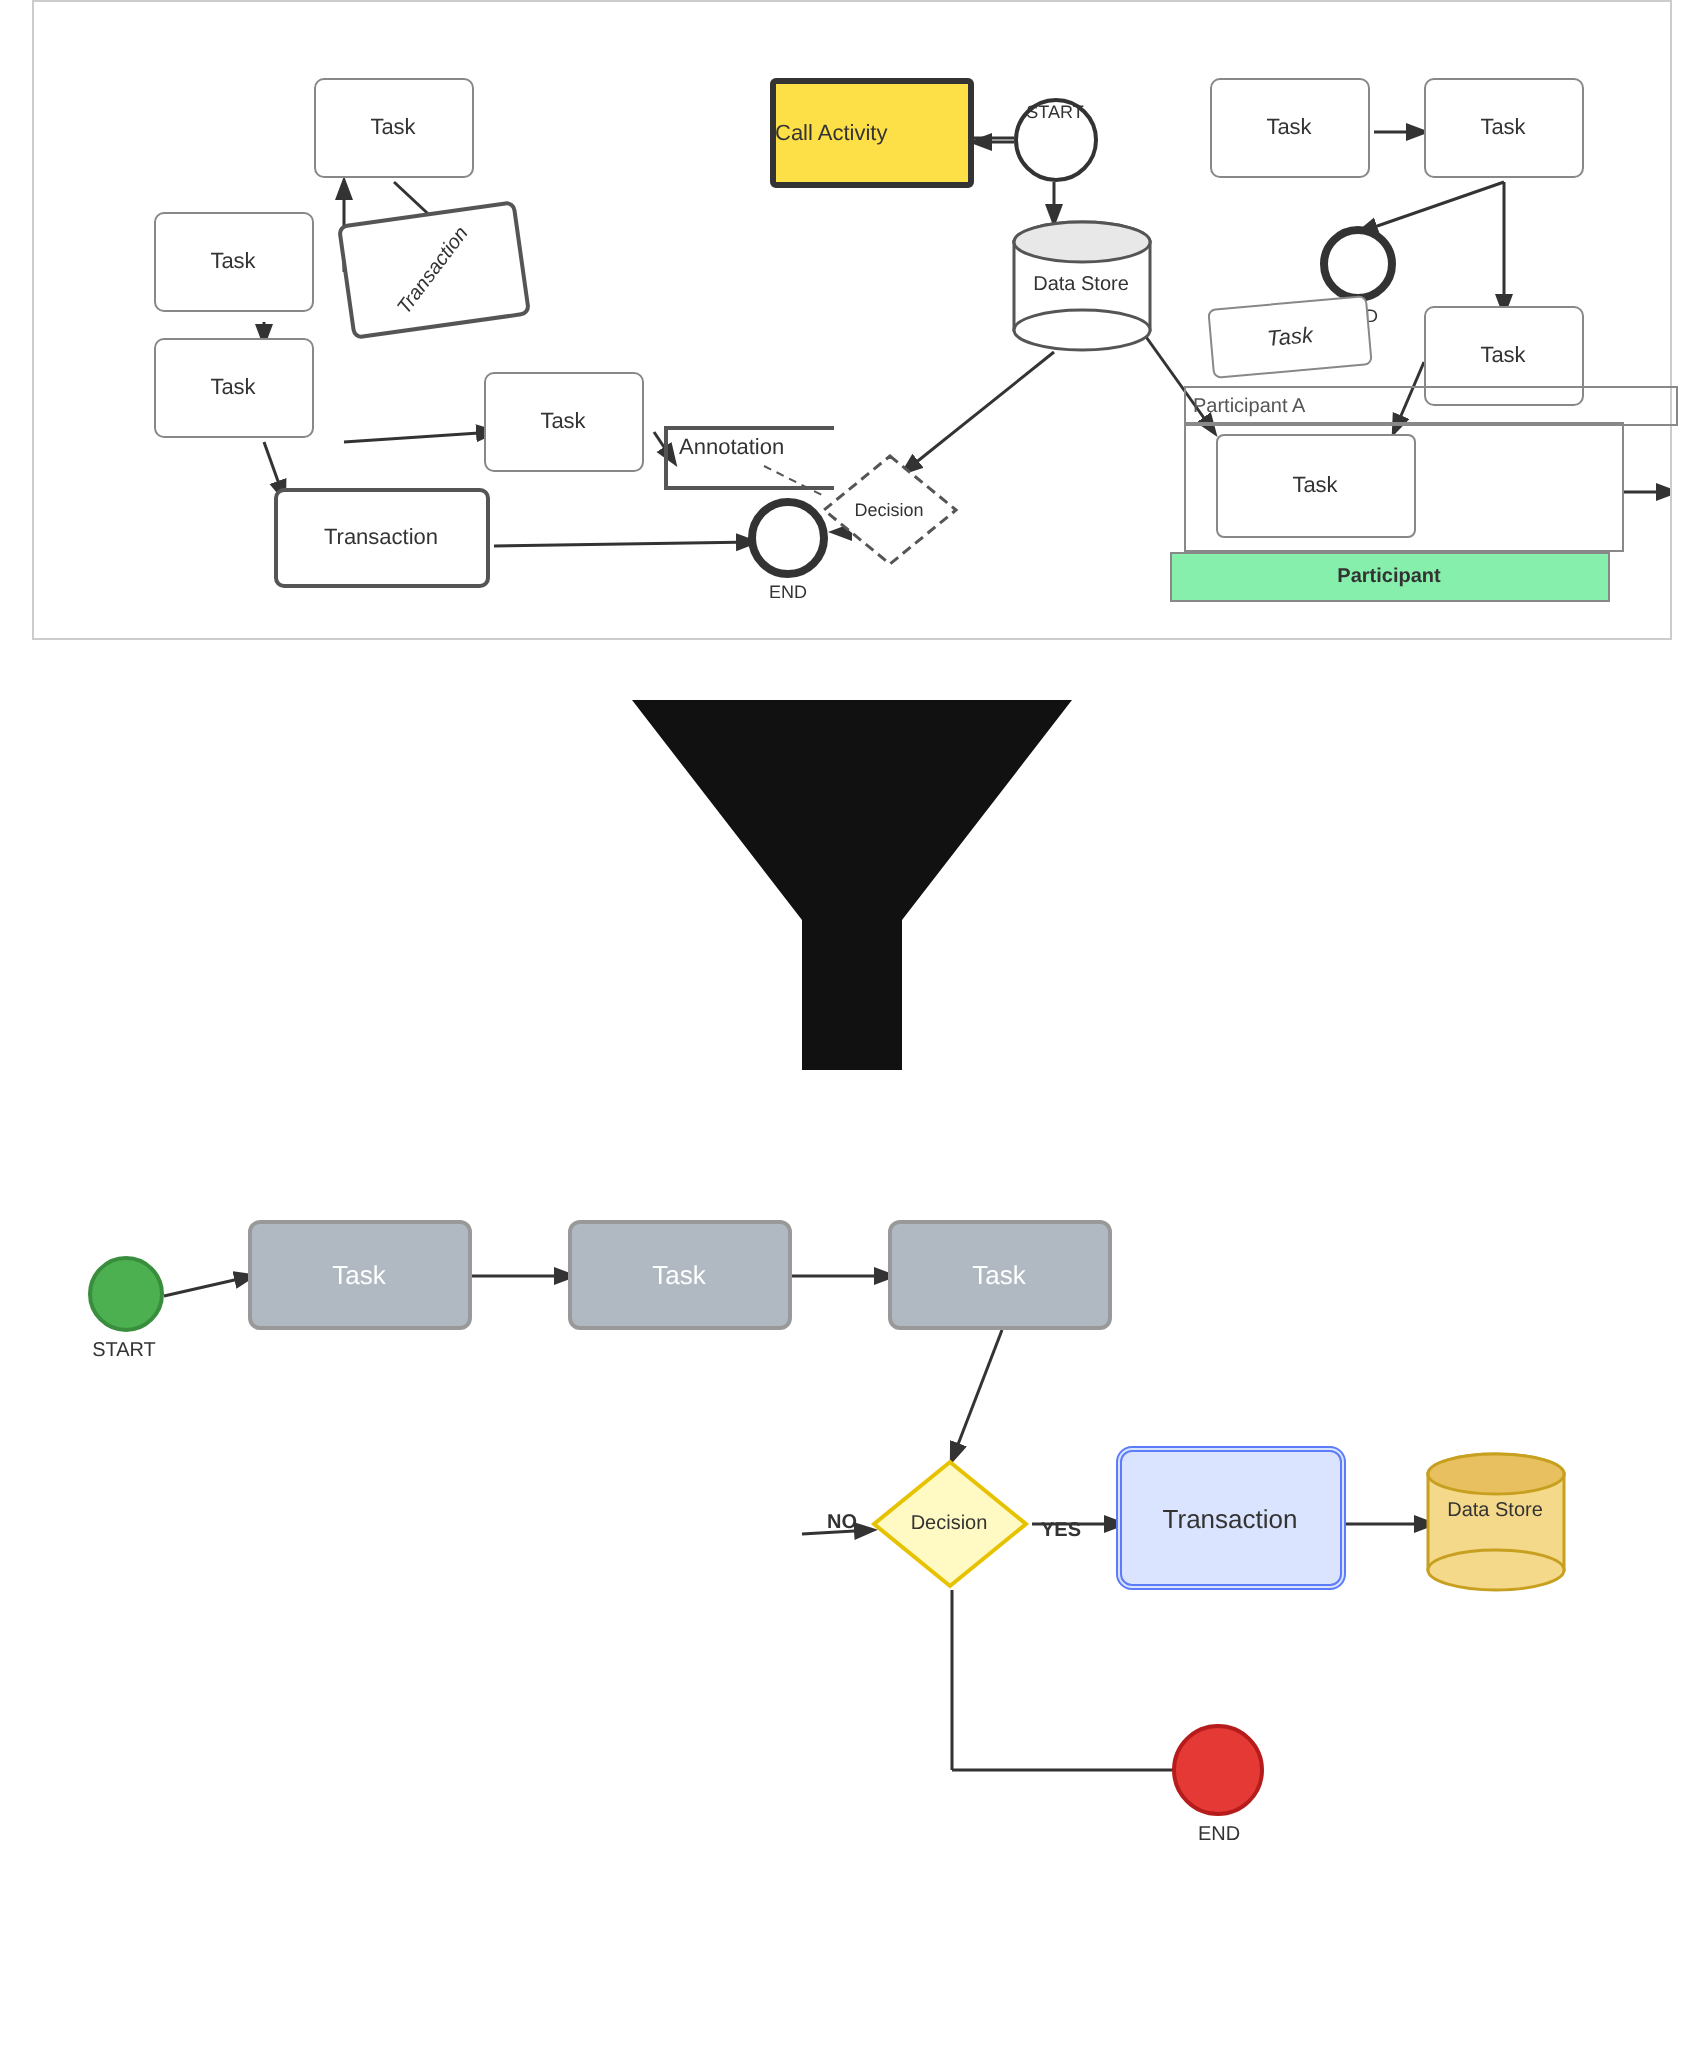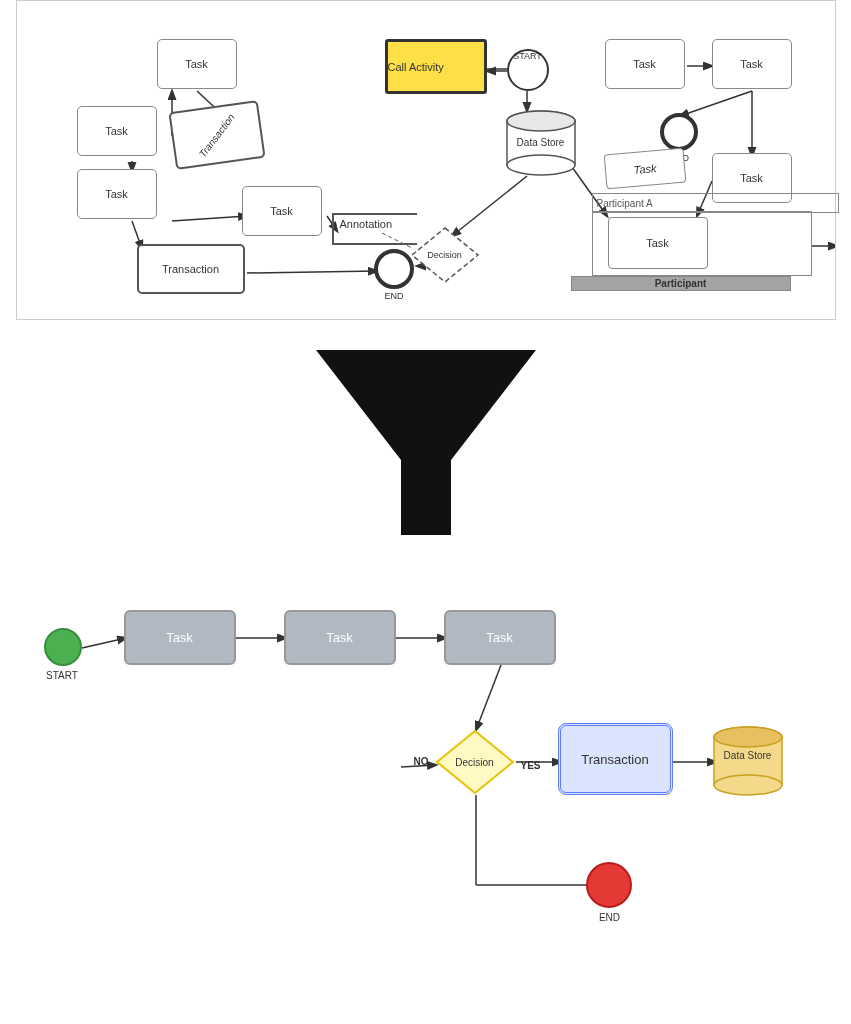--- a/index.html
+++ b/index.html
@@ -335,21 +335,21 @@
 
     <div class="participant-a-label" style="left:575px;top:192px;width:247px;height:20px;display:flex;align-items:center;padding-left:4px;border:1px solid #888;background:transparent;font-size:10px;color:#555;">
       Participant A
     </div>
 
     <div style="position:absolute;left:575px;top:210px;width:220px;height:65px;border:1.5px solid #888;background:transparent;">
 
       <div style="position:absolute;left:15px;top:5px;width:100px;height:52px;border:1.5px solid #888;background:#fff;border-radius:4px;display:flex;align-items:center;justify-content:center;font-size:11px;">Task</div>
     </div>
 
-    <div class="participant-label" style="left:554px;top:275px;width:220px;height:15px;background:#a3a3a3;font-size:10px;font-weight:bold;">
+    <div class="participant-label" style="left:568px;top:275px;width:220px;height:25px;background:#86efac;font-size:10px;font-weight:bold;">
       Participant
     </div>
 
   </div>
 
   <div class="funnel-container">
     <svg width="280" height="200" xmlns="http://www.w3.org/2000/svg">
 
       <polygon points="30,10 250,10 165,120 165,195 115,195 115,120" fill="#111" stroke="none"></polygon>
     </svg>

